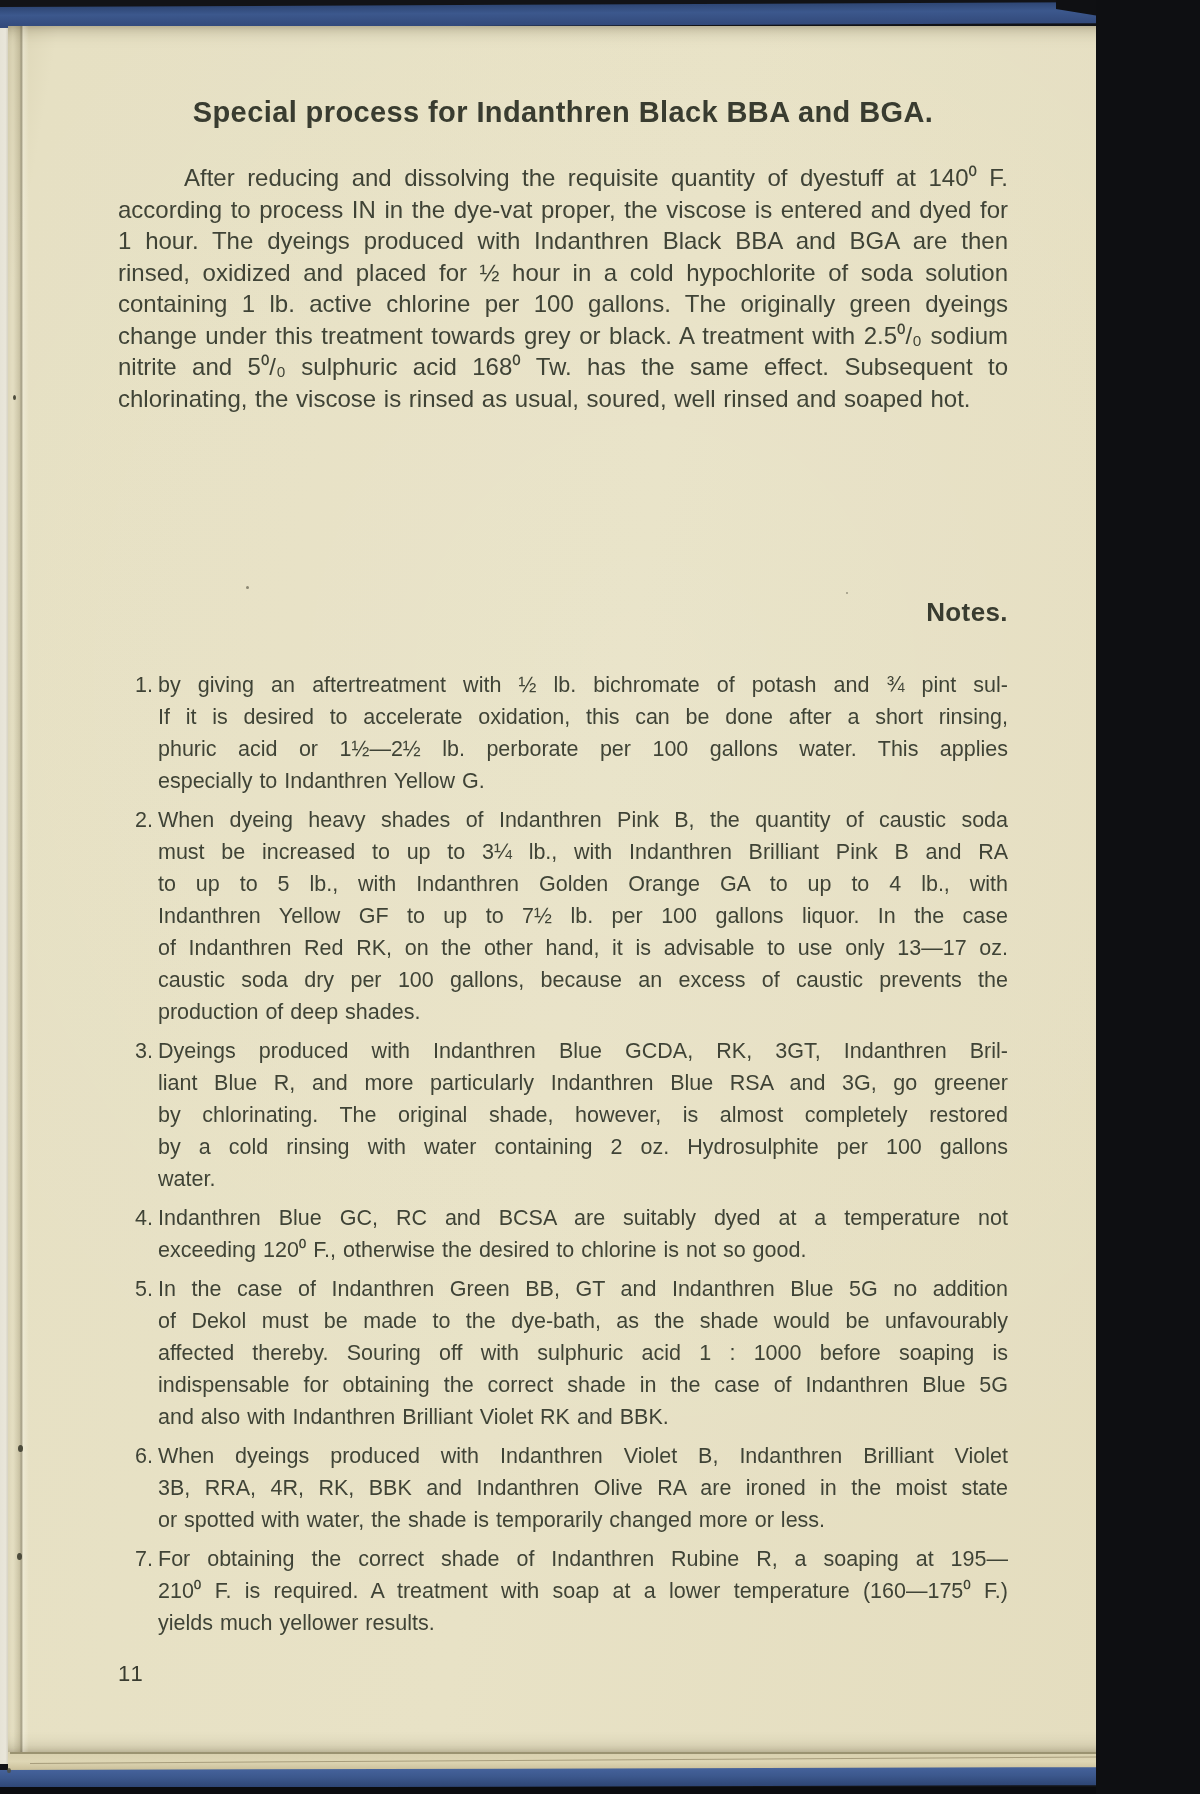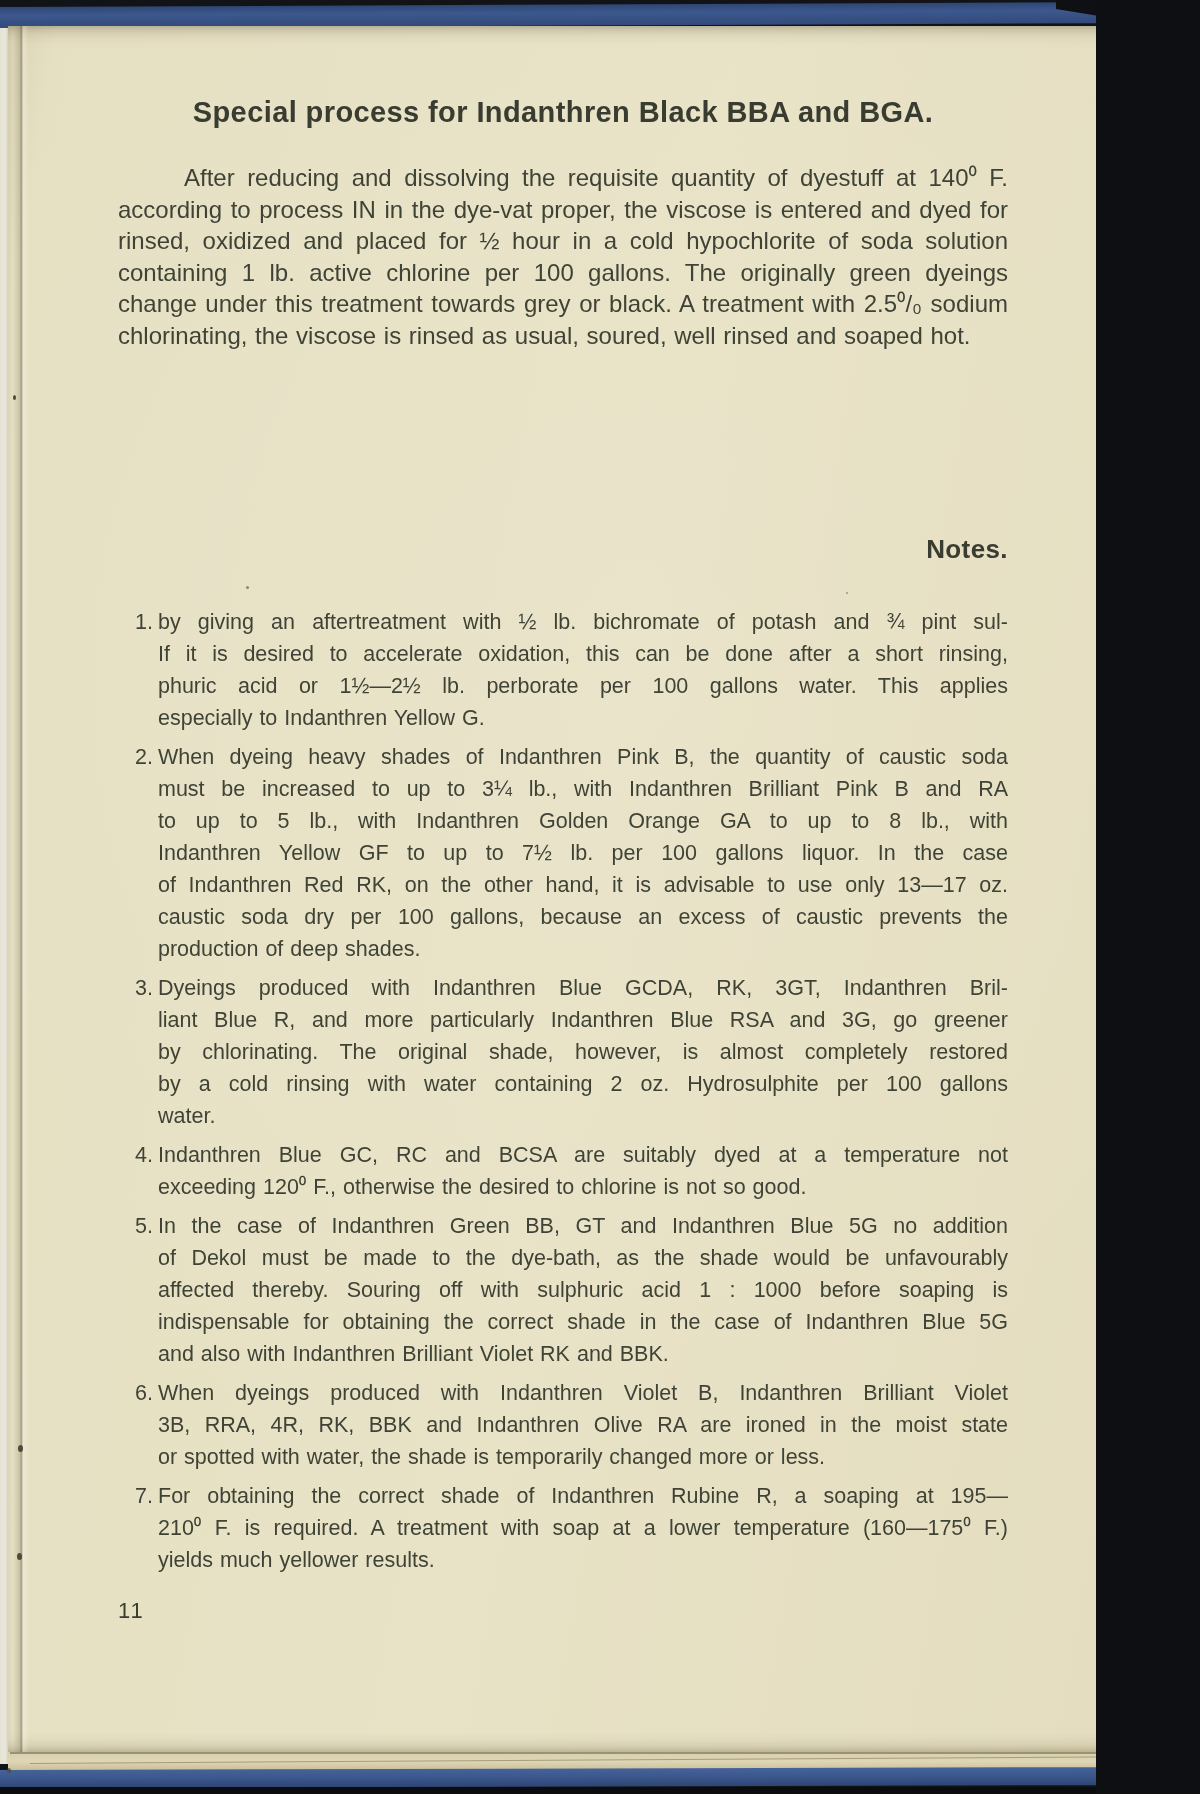--- a/index.html
+++ b/index.html
@@ -82,42 +82,44 @@
   <div class="black-bottom"></div>
 
   <div class="sheet">
     <div class="crease"></div>
 
     <div class="content">
       <h1 class="title">Special process for Indanthren Black BBA and BGA.</h1>
       <div class="intro" id="intro">
           <div class="line first">After reducing and dissolving the requisite quantity of dyestuff at 140⁰ F.</div>
           <div class="line">according to process IN in the dye-vat proper, the viscose is entered and dyed for</div>
+          <div class="line">1 hour. The dyeings produced with Indanthren Black BBA and BGA are then</div>
           <div class="line">rinsed, oxidized and placed for ½ hour in a cold hypochlorite of soda solution</div>
           <div class="line">containing 1 lb. active chlorine per 100 gallons. The originally green dyeings</div>
           <div class="line">change under this treatment towards grey or black. A treatment with 2.5⁰/₀ sodium</div>
+          <div class="line">nitrite and 5⁰/₀ sulphuric acid 168⁰ Tw. has the same effect. Subsequent to</div>
           <div class="line last">chlorinating, the viscose is rinsed as usual, soured, well rinsed and soaped hot.</div>
         </div>
       <h2 class="notes-heading">Notes.</h2>
       <div class="notes" id="notes">
           <div class="note">
             <div class="note-num">1.</div>
             <div class="note-lines">
               <div class="line">by giving an aftertreatment with ½ lb. bichromate of potash and ¾ pint sul-</div>
               <div class="line">If it is desired to accelerate oxidation, this can be done after a short rinsing,</div>
               <div class="line">phuric acid or 1½—2½ lb. perborate per 100 gallons water. This applies</div>
               <div class="line last">especially to Indanthren Yellow G.</div>
             </div>
           </div>
           <div class="note">
             <div class="note-num">2.</div>
             <div class="note-lines">
               <div class="line">When dyeing heavy shades of Indanthren Pink B, the quantity of caustic soda</div>
               <div class="line">must be increased to up to 3¼ lb., with Indanthren Brilliant Pink B and RA</div>
-              <div class="line">to up to 5 lb., with Indanthren Golden Orange GA to up to 8 lb., with</div>
+              <div class="line">to up to 5 lb., with Indanthren Golden Orange GA to up to 4 lb., with</div>
               <div class="line">Indanthren Yellow GF to up to 7½ lb. per 100 gallons liquor. In the case</div>
               <div class="line">of Indanthren Red RK, on the other hand, it is advisable to use only 13—17 oz.</div>
               <div class="line">caustic soda dry per 100 gallons, because an excess of caustic prevents the</div>
               <div class="line last">production of deep shades.</div>
             </div>
           </div>
           <div class="note">
             <div class="note-num">3.</div>
             <div class="note-lines">
               <div class="line">Dyeings produced with Indanthren Blue GCDA, RK, 3GT, Indanthren Bril-</div>

